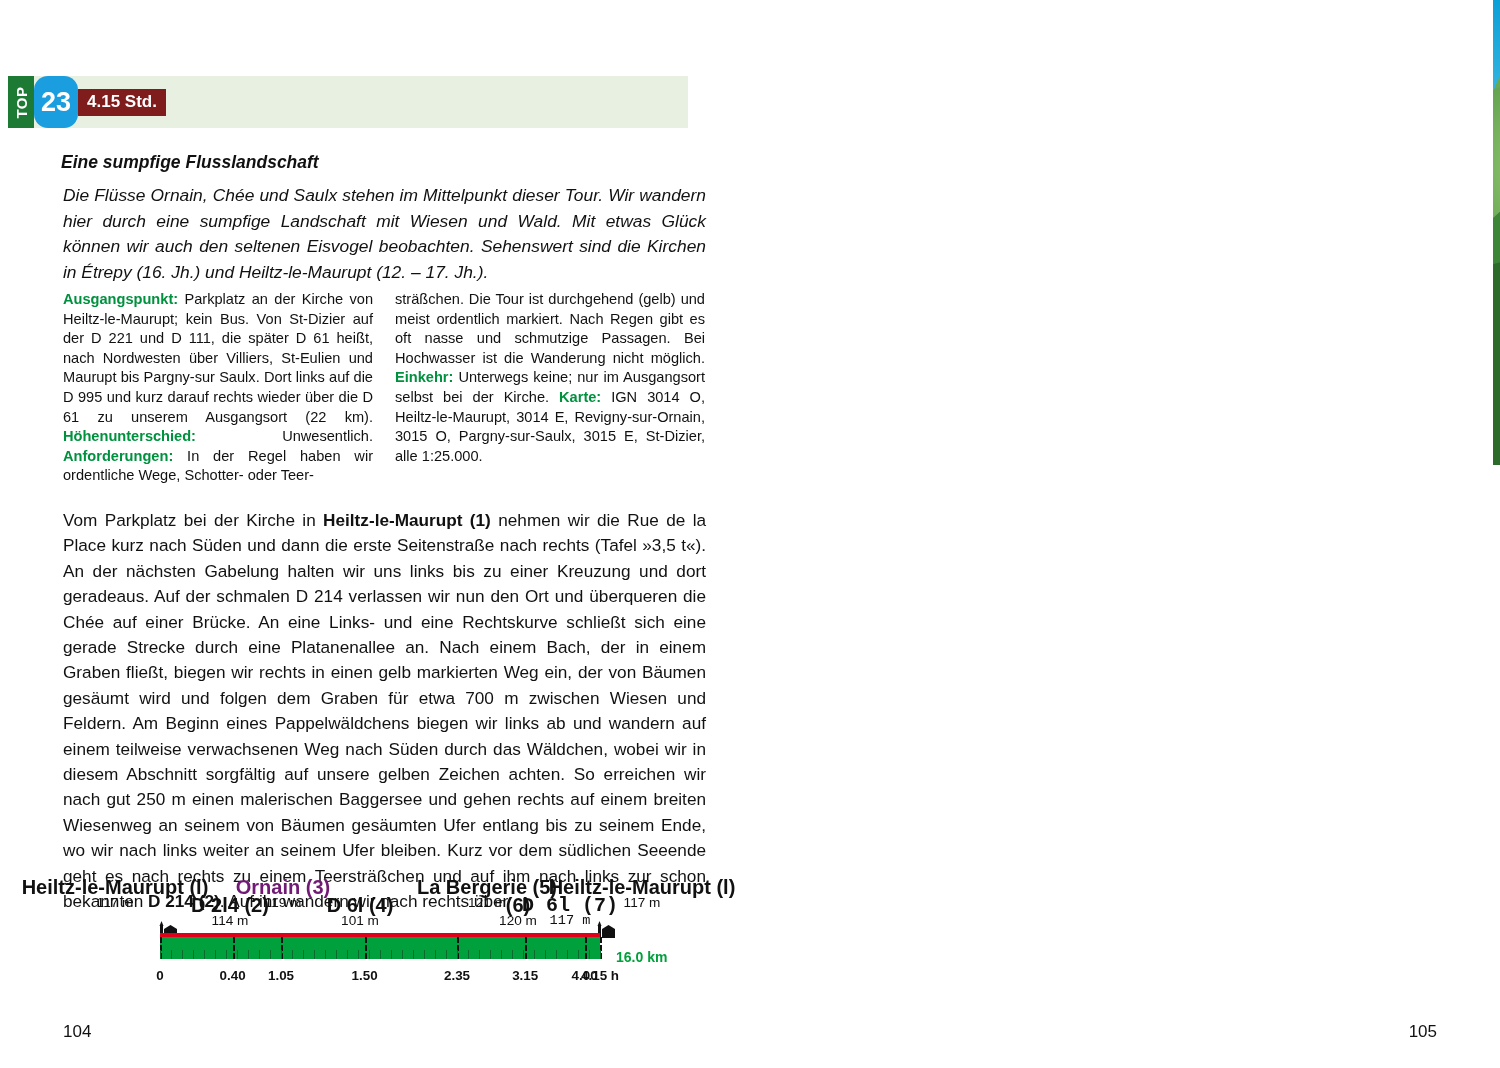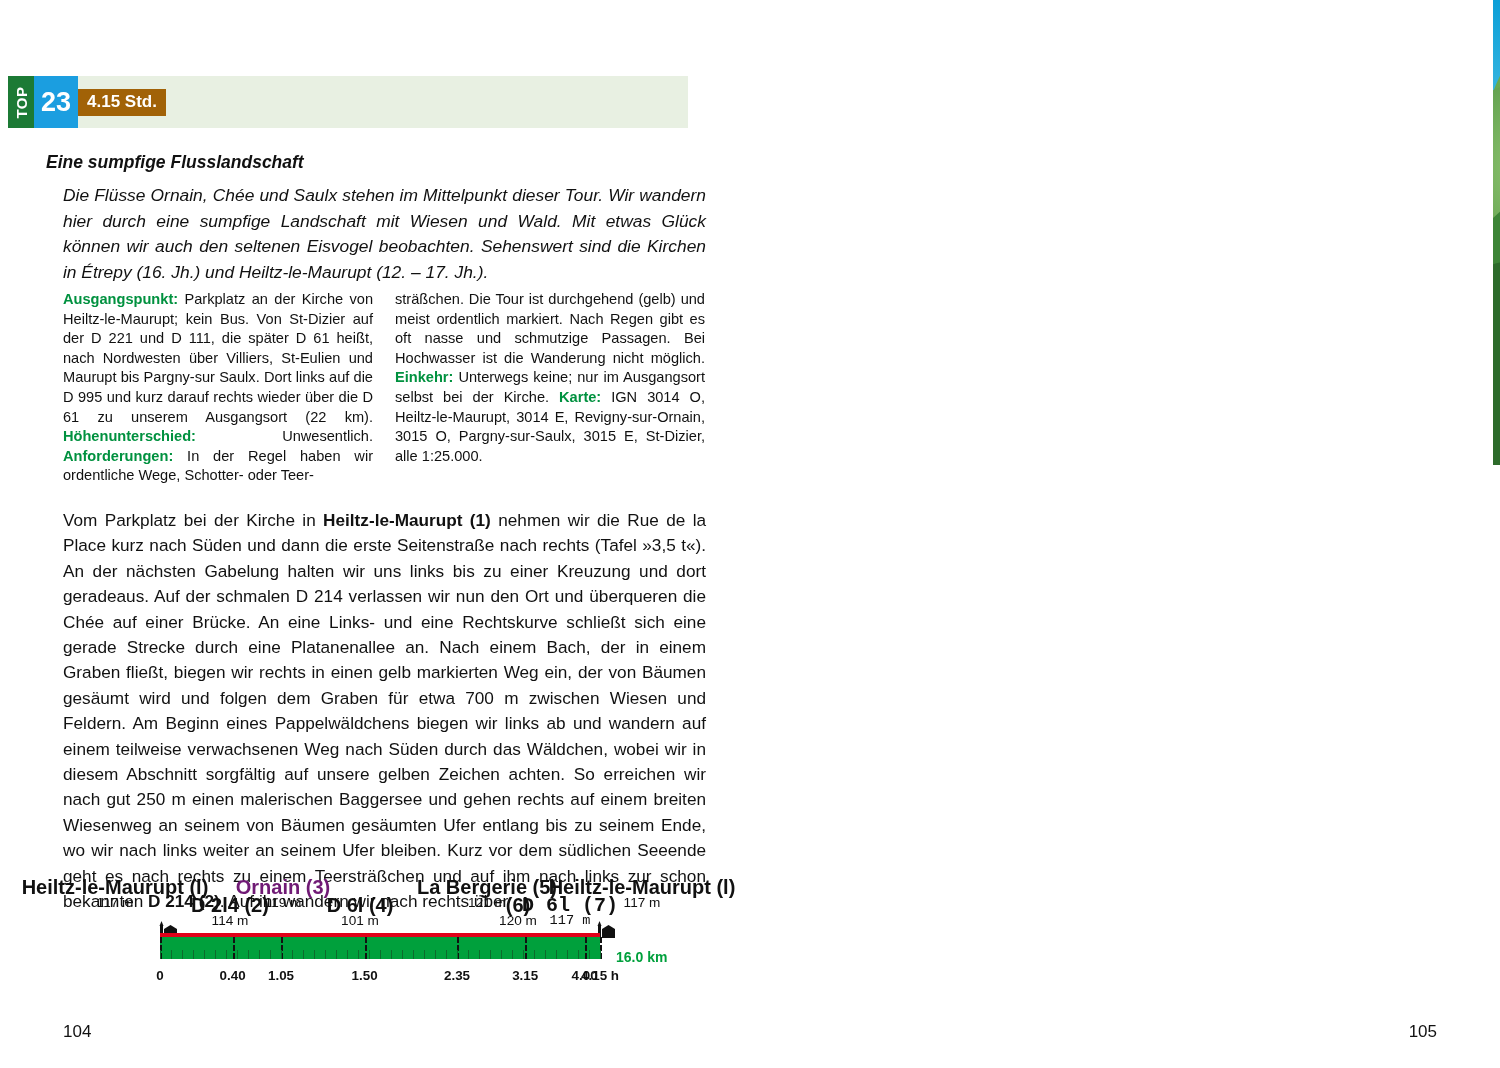--- a/index.html
+++ b/index.html
@@ -29,41 +29,41 @@
   }
   .top-flag span {
     transform:rotate(-90deg);
     color:#ffffff; font-weight:bold; font-size:15px;
     letter-spacing:0.5px; white-space:nowrap;
   }
   .tour-num {
     width:44px; height:52px; background:#1b9ee0;
     display:flex; align-items:center; justify-content:center;
     flex:0 0 44px;
-    color:#ffffff; font-weight:bold; font-size:27px;
+    color:#ffffff; font-weight:bold; font-size:27px;border-radius:14px;
   }
   .chapter-title {
     flex:1 1 auto;
     padding-left:18px;
     font-size:29px; font-weight:bold; font-style:italic;
     color:#111111;
     white-space:nowrap;
   }
   .time-badge {
     flex:0 0 auto;
     margin-right:16px;
-    background:#a16207; color:#ffffff;
+    background:#7f1d1d; color:#ffffff;
     font-size:17px; font-weight:bold;
     padding:3px 9px 4px 9px;
     white-space:nowrap;
   }
 
   
   .subhead {
-    position:absolute; left:46px; top:152px; width:640px;
+    position:absolute; left:61px; top:152px; width:640px;
     font-size:17.5px; font-weight:bold; font-style:italic; color:#111;
   }
   .intro {
     position:absolute; left:63px; top:183px; width:643px;
     font-size:17.4px; font-style:italic; line-height:25.6px;
     color:#111; text-align:justify;
   }
 
   
   .info-block {

